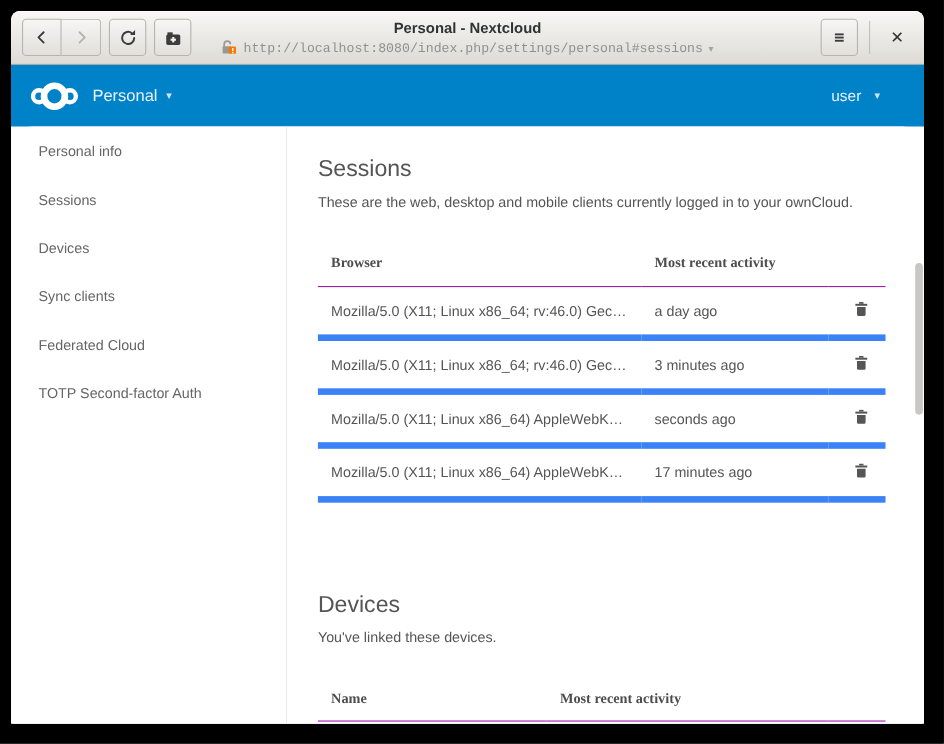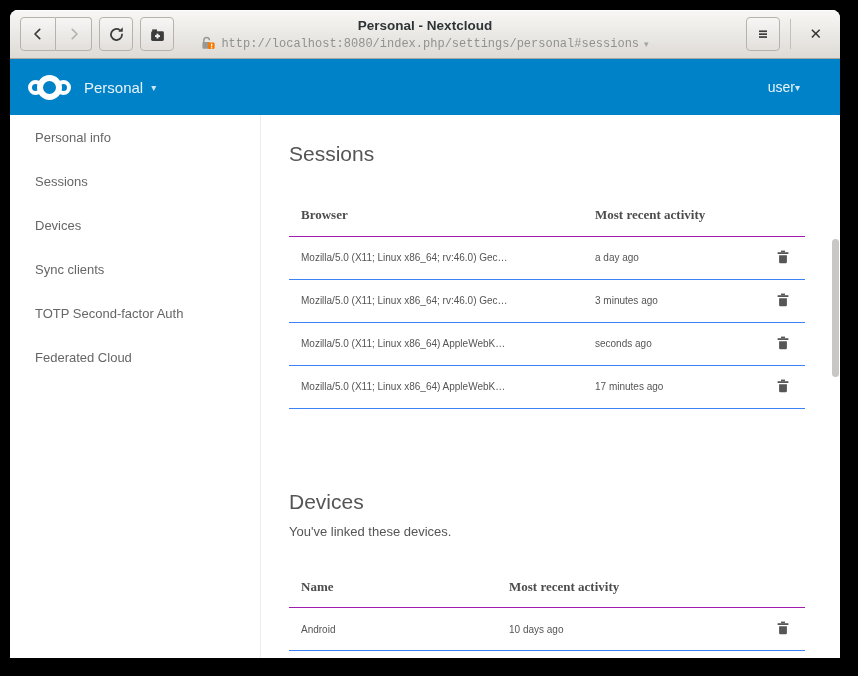--- a/index.html
+++ b/index.html
@@ -49,34 +49,34 @@
   .appbar {
     height:56px; background:#0082c9; display:flex; align-items:center; padding:0 18px;
     position:relative;
   }
   .nc-logo { display:flex; align-items:center; margin-right:13px; }
   .ring { border-radius:50%; background:transparent; }
   .ring.small { width:15px; height:15px; border:4.5px solid #fff; }
   .ring.big { width:25px; height:25px; border:6px solid #fff; margin:0 -6px; z-index:1; }
   .app-menu { display:flex; align-items:center; gap:8px; color:#e8f3fa; font-size:15px; cursor:pointer; }
   .app-caret { font-size:10px; color:#cfe6f4; }
-  .user-menu { margin-left:auto; display:flex; align-items:center; gap:0; color:#e8f3fa; font-size:14px; cursor:pointer; margin-right:22px; }
+  .user-menu { margin-left:auto; display:flex; align-items:center; gap:12px; color:#e8f3fa; font-size:14px; cursor:pointer; margin-right:22px; }
 
   
   .bodyarea { display:flex; height:555px; position:relative; background:#fff;border-radius:19px; }
   .sidebar { width:251px; border-right:1px solid #ededed; flex-shrink:0; }
   .side-item { height:44px; display:flex; align-items:center; padding-left:25px; font-size:13px; color:#666; cursor:pointer; }
 
   .content { flex:1; padding:26px 0 0 28px; overflow:hidden; }
   .sect-title { font-size:21px; font-weight:400; color:#555; line-height:26px; }
   .sect-desc { font-size:13px; color:#555; margin-top:9px; }
 
   table.nc { border-collapse:collapse; width:516px; margin-top:28px; table-layout:fixed; }
   table.nc th { text-align:left; font-size:13px; font-weight:bold; color:#4d4d4d; padding:12px; height:41px; border-bottom:1px solid #a21caf;font-family:Liberation Serif, serif; }
-  table.nc td { font-size:10px; color:#555; padding:12px; height:41px; border-bottom:1px solid #3b82f6; white-space:nowrap; overflow:hidden; }
+  table.nc td { font-size:13px; color:#555; padding:12px; height:41px; border-bottom:6px solid #3b82f6; white-space:nowrap; overflow:hidden; }
   table.nc td.icon-cell, table.nc th.icon-cell { text-align:right; padding-right:14px; }
   .sessions-tbl col.c1 { width:294px; } .sessions-tbl col.c2 { width:170px; } .sessions-tbl col.c3 { width:52px; }
   .devices-tbl col.c1 { width:208px; } .devices-tbl col.c2 { width:256px; } .devices-tbl col.c3 { width:52px; }
   .trash-btn { background:none; border:none; cursor:pointer; padding:0; }
   .trash-btn svg { display:block; margin-left:auto; }
 
   .devices-sect { margin-top:80px; }
 
   .scroll-thumb {
     position:absolute; right:1px; top:124px; width:7px; height:138px;
@@ -161,28 +161,29 @@
       <span class="app-caret">▾</span>
     </div>
   </div>
 
   <div class="bodyarea">
     <aside class="sidebar">
       <div class="side-item">Personal info</div>
       <div class="side-item">Sessions</div>
       <div class="side-item">Devices</div>
       <div class="side-item">Sync clients</div>
+      <div class="side-item">Federated Cloud</div>
       <div class="side-item">TOTP Second-factor Auth</div>
-      <div class="side-item">Federated Cloud</div>
     </aside>
 
     <main class="content">
 
       <section>
         <h2 class="sect-title">Sessions</h2>
+        <p class="sect-desc">These are the web, desktop and mobile clients currently logged in to your ownCloud.</p>
         <table class="nc sessions-tbl">
           <colgroup>
               <col class="c1">
               <col class="c2">
               <col class="c3">
             </colgroup>
           <thead>
             <tr>
               <th>Browser</th>
               <th>Most recent activity</th>

